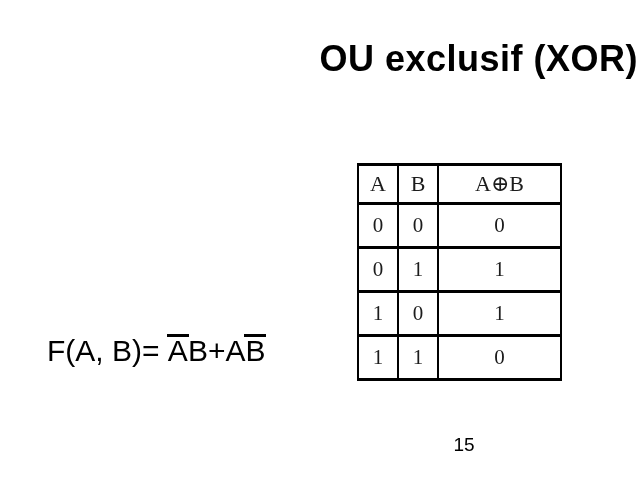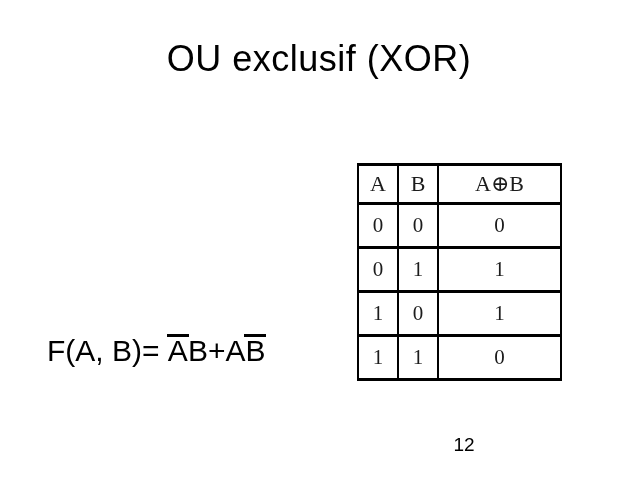--- a/index.html
+++ b/index.html
@@ -14,24 +14,24 @@
     background: #ffffff;
     overflow: hidden;
     font-family: "Liberation Sans", sans-serif;
     color: #000000;
   }
   .slide-title {
     position: absolute;
     top: 37px;
     left: 0;
     width: 100%;
-    text-align: center;
+    text-align: right;
     font-size: 36px;
     line-height: 43px;
-    font-weight: 400;
+    font-weight: 700;
     letter-spacing: 0.5px;
     color: #000000;
   }
   .formula-block {
     position: absolute;
     left: 47px;
     top: 256px;
     font-size: 30px;
     line-height: 38px;
     color: #000000;
@@ -131,15 +131,15 @@
         <td>1</td>
       </tr>
       <tr>
         <td>1</td>
         <td>1</td>
         <td>0</td>
       </tr>
     </tbody>
   </table>
 
-  <div class="page-number">12</div>
+  <div class="page-number">15</div>
 
 </div>
 
 </body></html>

